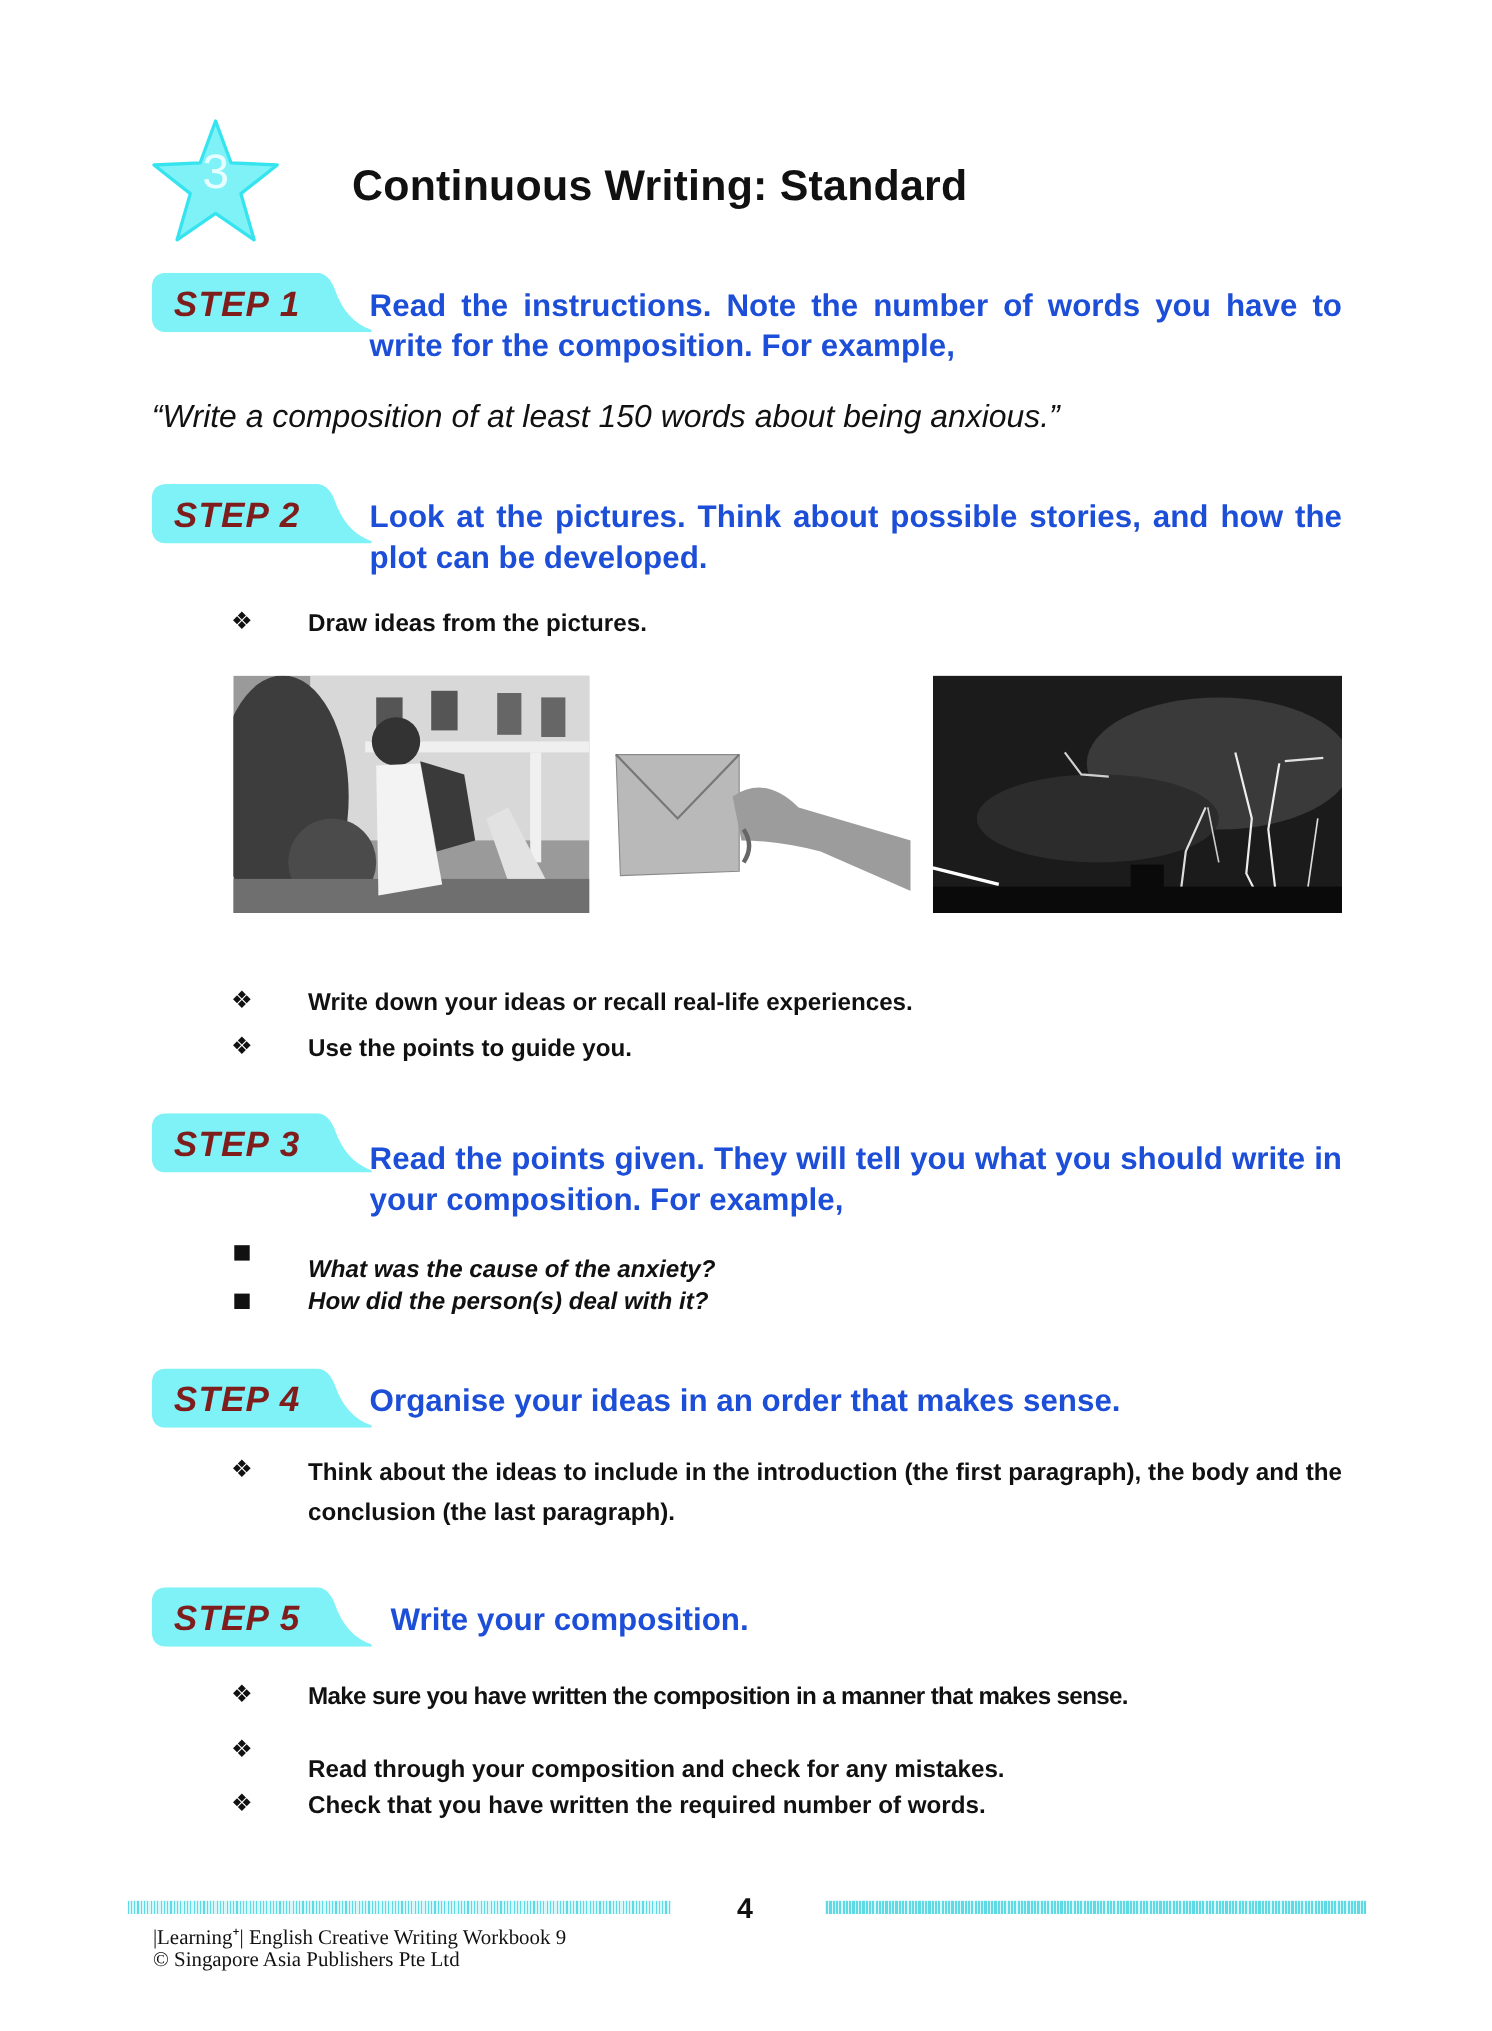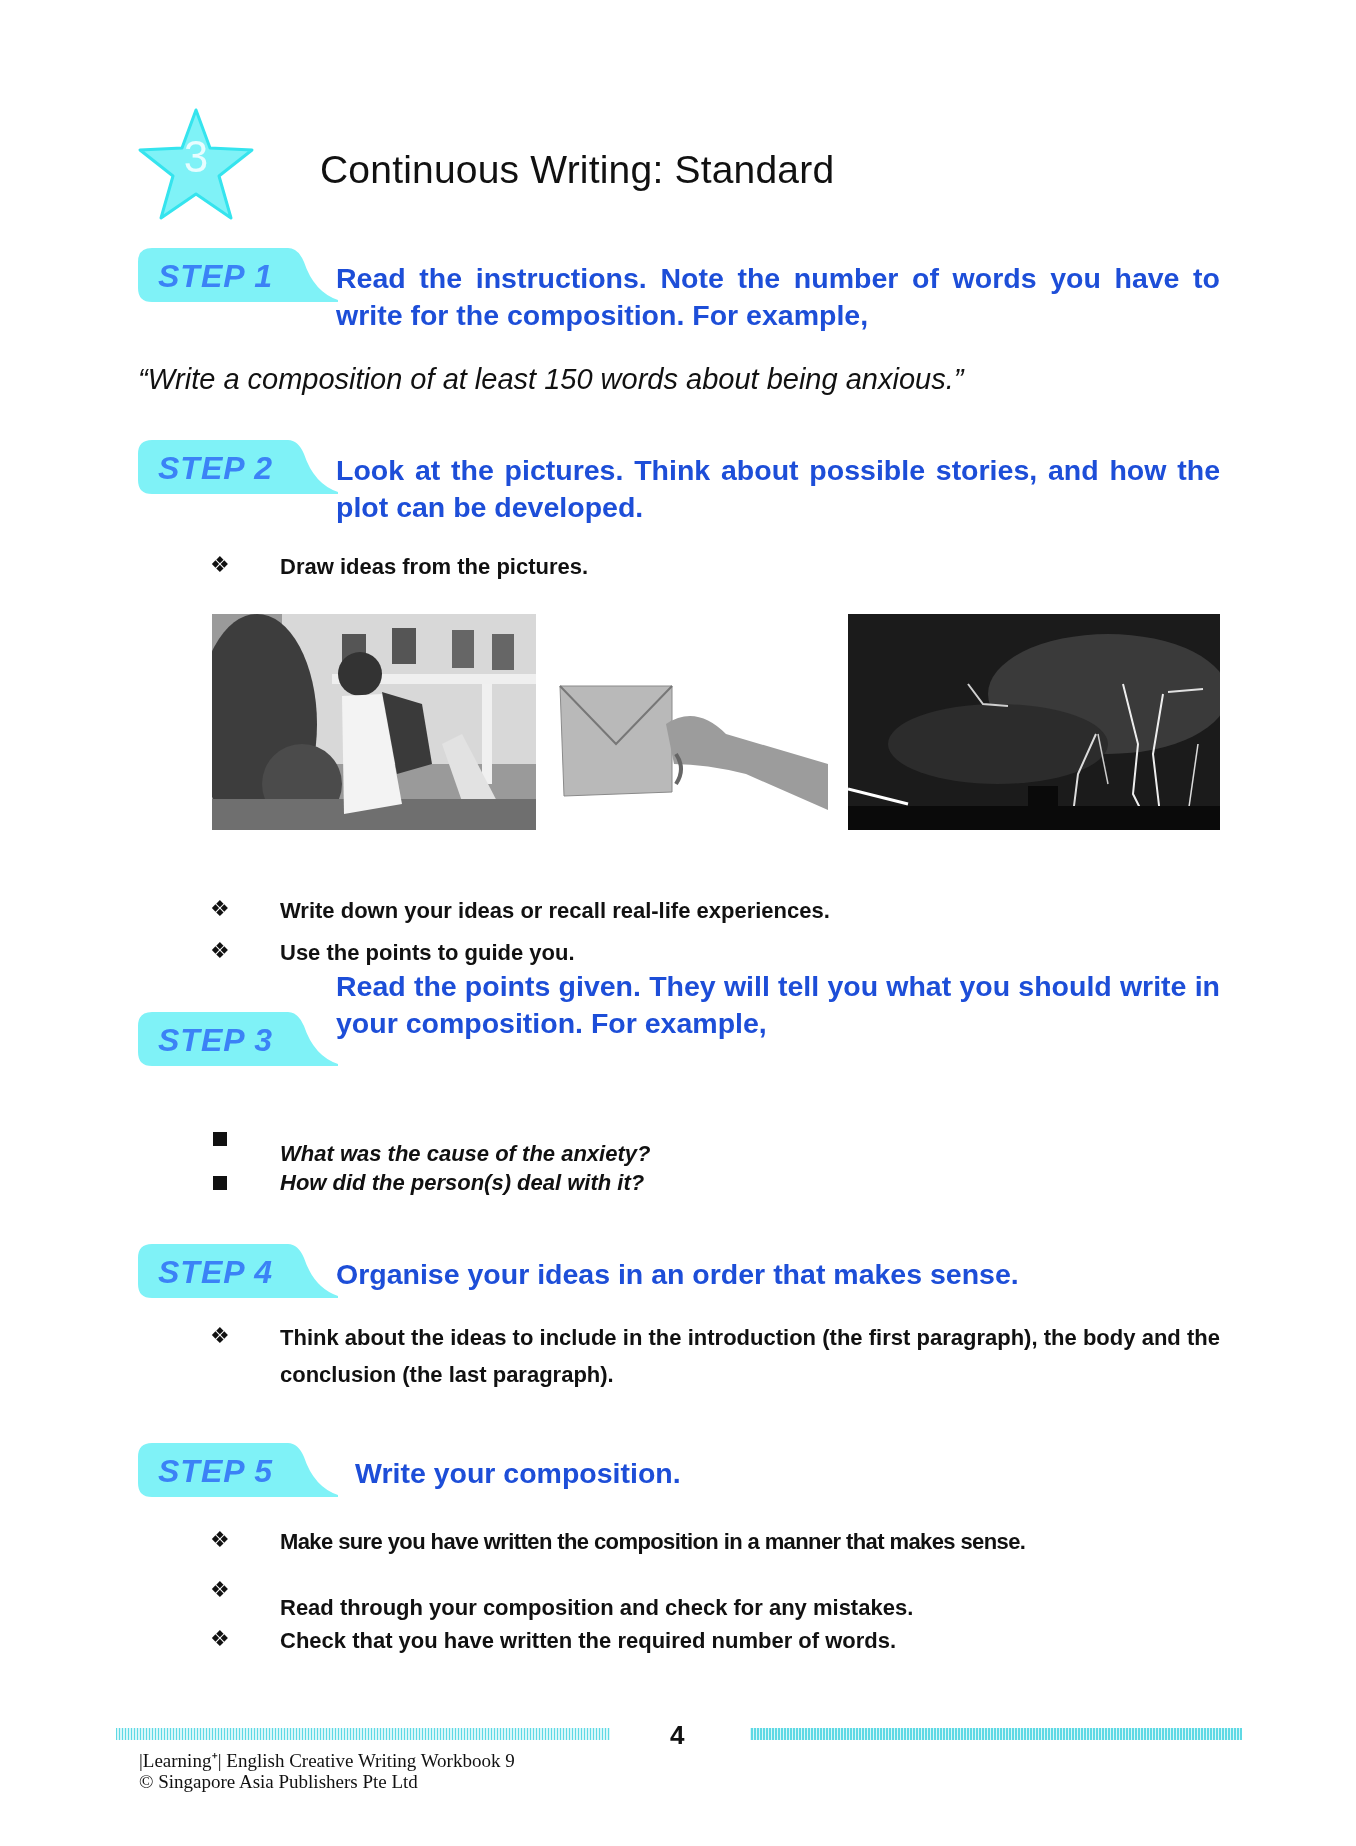--- a/index.html
+++ b/index.html
@@ -3,24 +3,24 @@
 <meta charset="utf-8">
 <style>
   html, body { margin:0; padding:0; }
   body { width:1356px; height:1846px; background:#ffffff; position:relative; overflow:hidden;
          font-family:"Liberation Sans", sans-serif; color:#111; }
   .abs { position:absolute; }
   .star { left:136px; top:106px; width:120px; height:116px; }
   .star svg { width:100%; height:100%; display:block; }
   .star-num { position:absolute; left:0; top:26px; width:100%; text-align:center;
               color:#e8fdff; font-size:44px; font-family:"Liberation Sans", sans-serif; }
-  .title { left:320px; top:148px; font-size:39px; font-weight:normal; color:#111; letter-spacing:0.2px; }
+  .title { left:320px; top:148px; font-size:39px; font-weight:bold; color:#111; letter-spacing:0.2px; }
   .step-tab { left:138px; width:200px; height:54px; }
   .step-tab svg { position:absolute; left:0; top:0; width:200px; height:54px; }
-  .step-label { position:absolute; left:20px; top:10px; color:#3b82f6; font-style:italic; font-weight:bold;
+  .step-label { position:absolute; left:20px; top:10px; color:#7f1d1d; font-style:italic; font-weight:bold;
                 font-size:32px; letter-spacing:1px; font-family:"Liberation Sans", sans-serif; }
   .step-text { color:#1d4ed8; font-weight:bold; font-size:28.5px; line-height:37px; left:336px; width:884px;
                text-align:justify; font-family:"Liberation Sans", sans-serif; }
   .quote { left:138px; top:363px; font-size:29px; font-style:italic; }
   .quote b { font-weight:normal; }
   .bullet { left:210px; font-size:22px; color:#111; }
   .bullet-text { left:280px; font-size:22px; color:#111; line-height:37px;font-weight:bold; }
   .square { left:213px; width:14px; height:14px; background:#111; }
   .ital { font-style:italic; }
   .photo { top:614px; height:216px; overflow:hidden; }
@@ -112,21 +112,21 @@
 <div class="abs bullet-text" style="top:892px;">Write down your ideas or recall real-life experiences.</div>
 <div class="abs bullet" style="top:938px;">❖</div>
 <div class="abs bullet-text" style="top:934px;">Use the points to guide you.</div>
 
 <div class="abs step-tab" style="top:1012px;">
   <svg viewBox="0 0 200 54">
       <path d="M14,0 H150 Q160,0 166,14 Q176,44 200,52 L200,54 H14 Q0,54 0,40 V14 Q0,0 14,0 Z" fill="#7ff2f7"></path>
     </svg>
   <div class="step-label">STEP 3</div>
 </div>
-<div class="abs step-text" style="top:968px;">Read the points given. They will tell you what you should write in your composition. For example,</div>
+<div class="abs step-text" style="top:1036px;">Read the points given. They will tell you what you should write in your composition. For example,</div>
 
 <div class="abs square" style="top:1132px;"></div>
 <div class="abs bullet-text ital" style="top:1120px;margin-top:15px;">What was the cause of the anxiety?</div>
 <div class="abs square" style="top:1176px;"></div>
 <div class="abs bullet-text ital" style="top:1164px;">How did the person(s) deal with it?</div>
 
 <div class="abs step-tab" style="top:1244px;">
   <svg viewBox="0 0 200 54">
       <path d="M14,0 H150 Q160,0 166,14 Q176,44 200,52 L200,54 H14 Q0,54 0,40 V14 Q0,0 14,0 Z" fill="#7ff2f7"></path>
     </svg>

